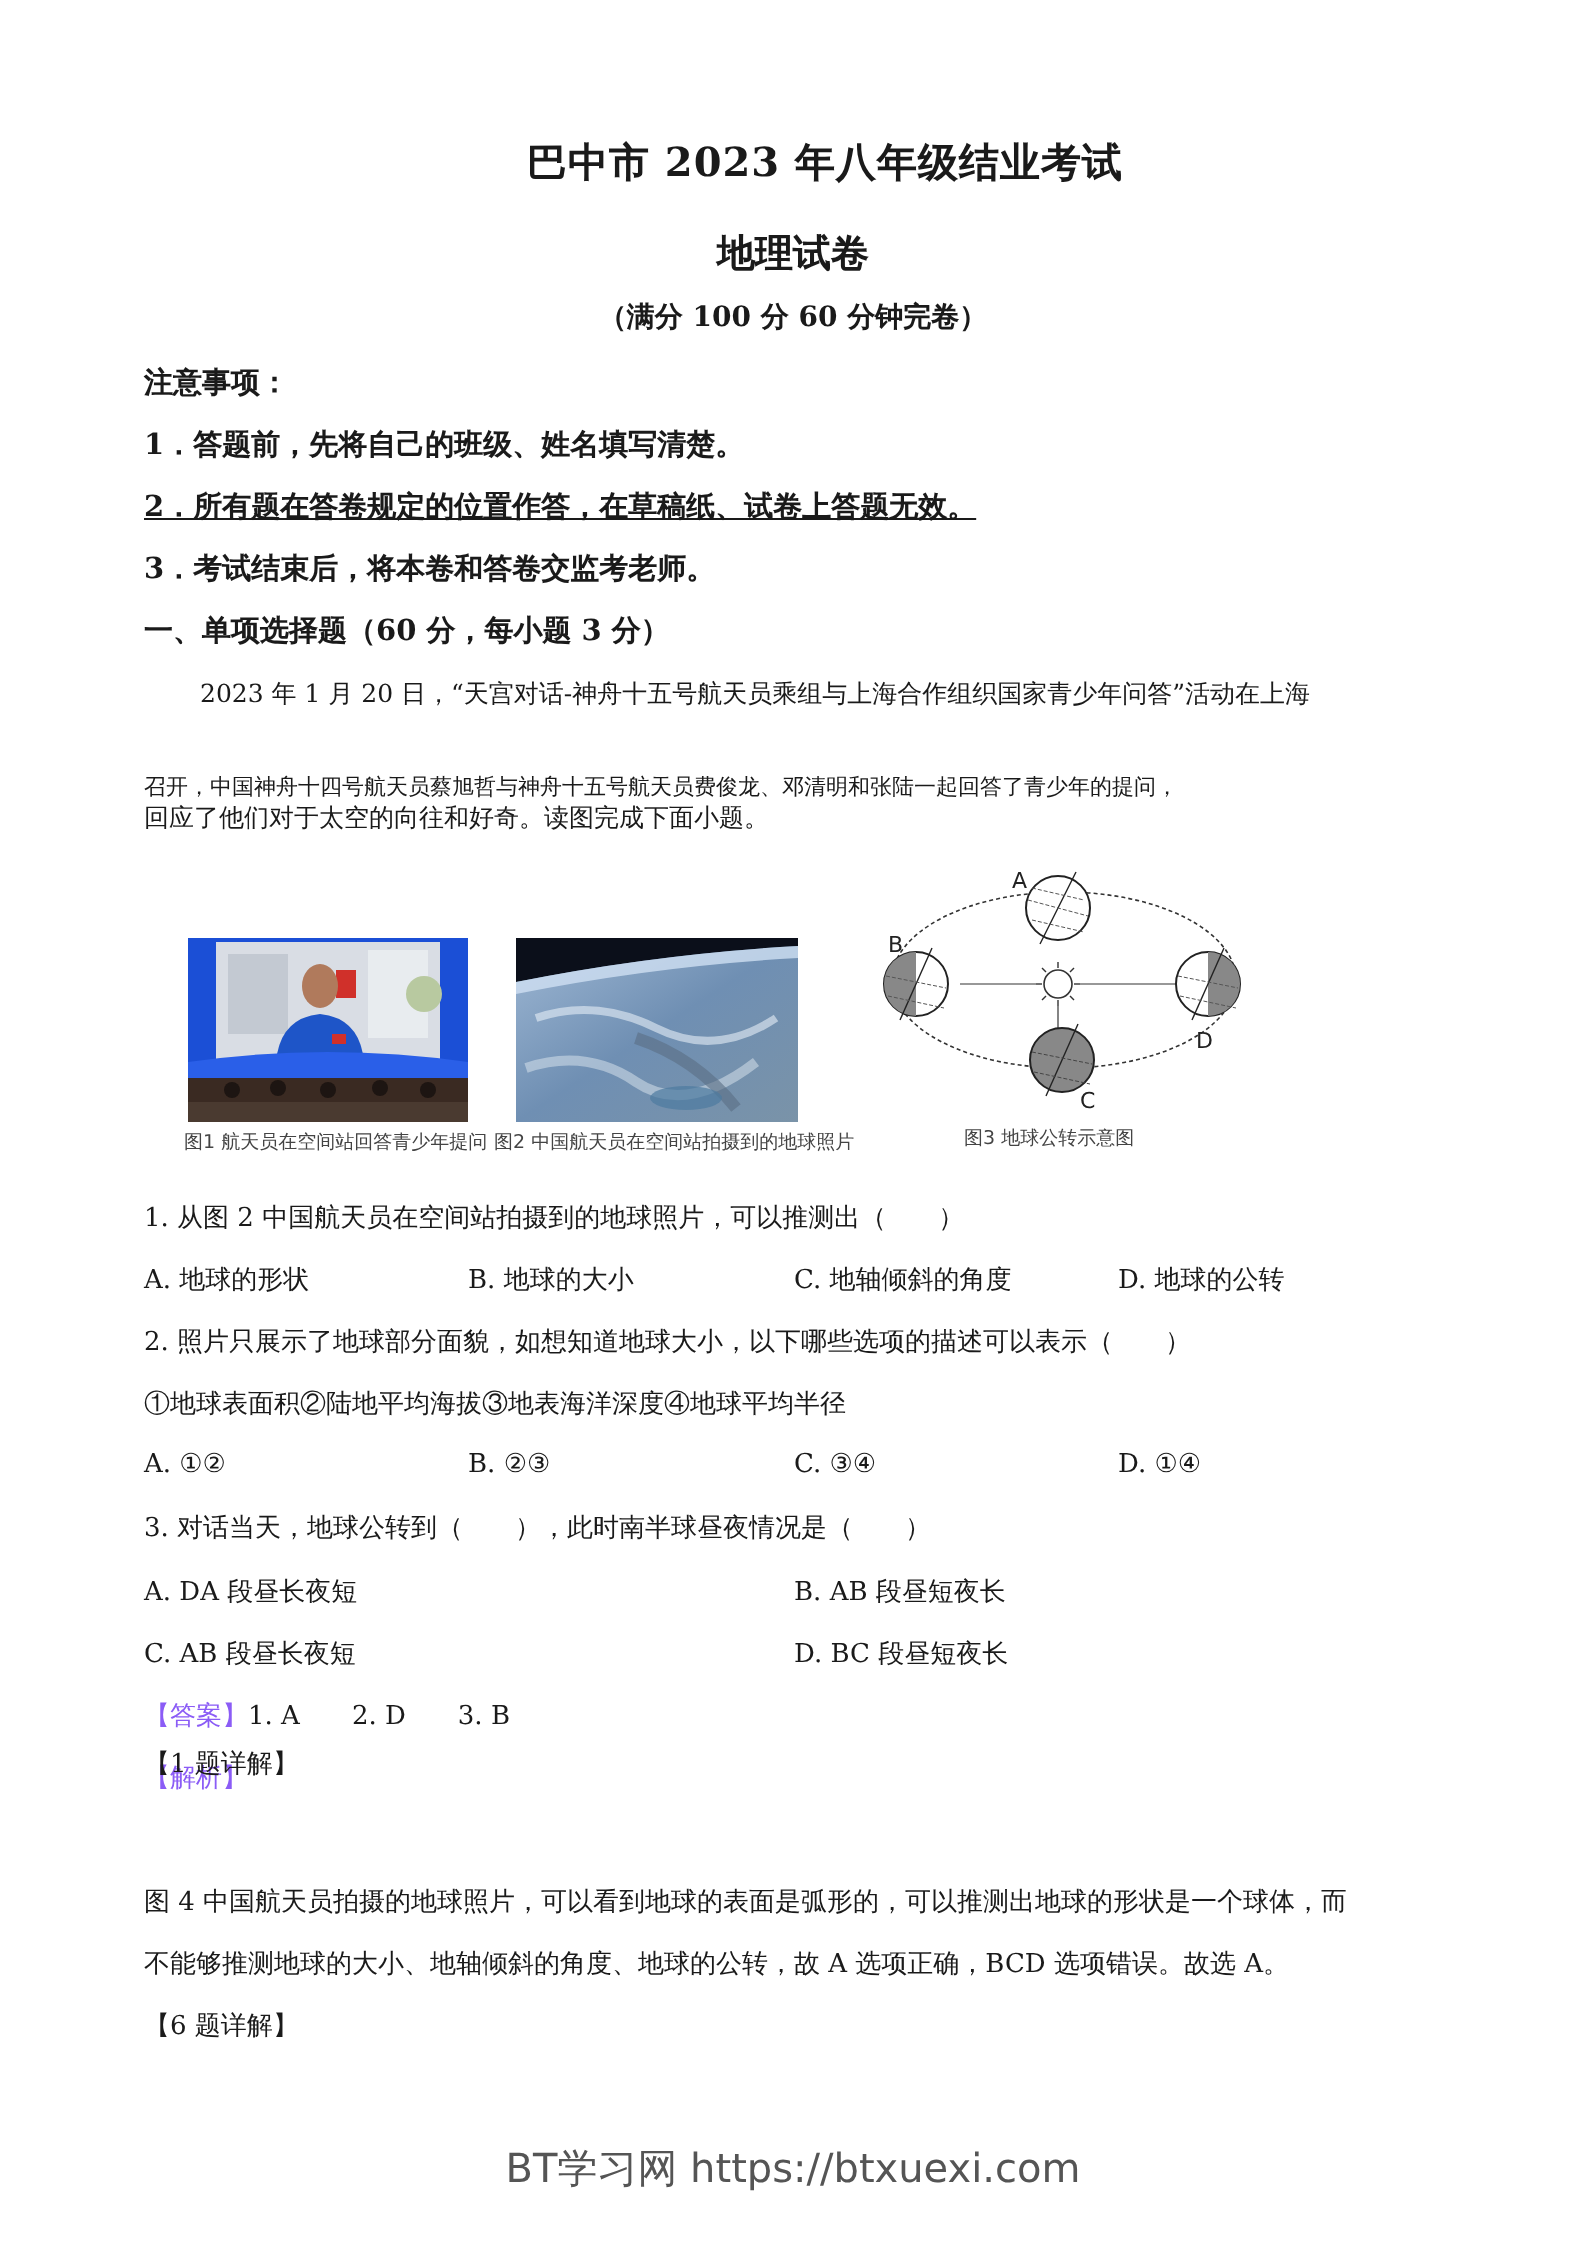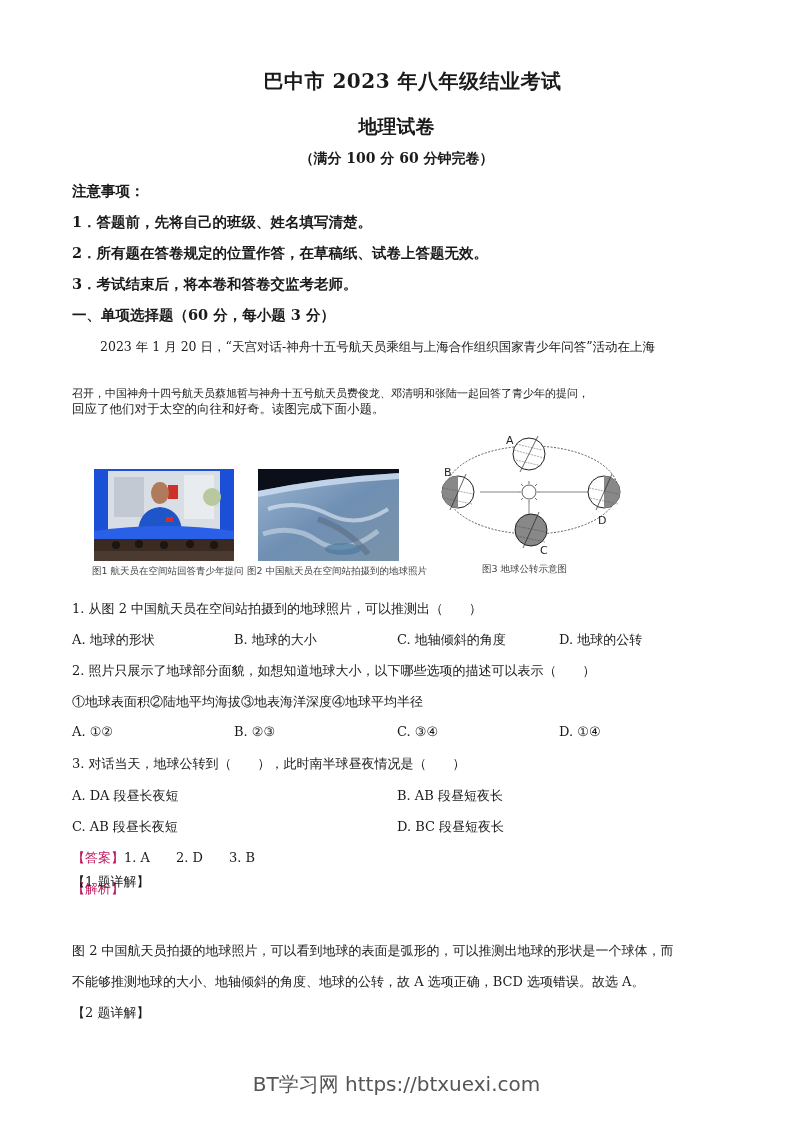--- a/index.html
+++ b/index.html
@@ -6,35 +6,35 @@
   body { width: 793px; height: 1122px; position: relative; overflow: hidden;
          font-family: "DejaVu Serif", "Liberation Serif", serif; color: #1a1a1a; }
   .abs { position: absolute; white-space: nowrap; }
   .title { left: 16px; width: 793px; text-align: center; top: 68px; font-size: 20px; font-weight: bold; letter-spacing: 0.5px; }
   .subtitle { left: 0; width: 793px; text-align: center; top: 114px; font-size: 19px; font-weight: bold; }
   .score { left: 0; width: 793px; text-align: center; top: 150px; font-size: 14px; font-weight: bold; }
   .notice { left: 72px; font-size: 14.5px; font-weight: bold; }
   .body { left: 72px; font-size: 13px; }
   .indent { left: 100px; }
   .opt { font-size: 13px; }
-  .ans-label { color: #be185d; }
+  .ans-label { color: #8b5cf6; }
   .photo { position: absolute; overflow: hidden; }
   .caption { position: absolute; font-family: "DejaVu Sans", sans-serif; font-size: 9.5px; color: #444; white-space: nowrap; }
   .footer { left: 0; width: 793px; text-align: center; top: 1071px; font-family: "DejaVu Sans", sans-serif; font-size: 20px; color: #555; }
 </style>
 </head>
 <body>
 
 <div class="abs title">巴中市 2023 年八年级结业考试</div>
 <div class="abs subtitle">地理试卷</div>
 <div class="abs score">（满分 100 分 60 分钟完卷）</div>
 
 <div class="abs notice" style="top:182px;">注意事项：</div>
 <div class="abs notice" style="top:213px;">1．答题前，先将自己的班级、姓名填写清楚。</div>
-<div class="abs notice" style="top:244px;">2．所有题在答卷规定的位置作答，在草稿纸、试卷上答题无效。</div>
+<div class="abs notice" style="top:244px;text-decoration:underline;">2．所有题在答卷规定的位置作答，在草稿纸、试卷上答题无效。</div>
 <div class="abs notice" style="top:275px;">3．考试结束后，将本卷和答卷交监考老师。</div>
 <div class="abs notice" style="top:306px;">一、单项选择题（60 分，每小题 3 分）</div>
 
 <div class="abs body indent" style="top:339px; font-size:12.5px;">2023 年 1 月 20 日，“天宫对话-神舟十五号航天员乘组与上海合作组织国家青少年问答”活动在上海</div>
 <div class="abs body" style="top:370px; font-size:11px;margin-top:16px;">召开，中国神舟十四号航天员蔡旭哲与神舟十五号航天员费俊龙、邓清明和张陆一起回答了青少年的提问，</div>
 <div class="abs body" style="top:401px; font-size:12.5px;">回应了他们对于太空的向往和好奇。读图完成下面小题。</div>
 
 <div class="photo" style="left:94px; top:469px; width:140px; height:92px;">
   <svg width="140" height="92" viewBox="0 0 140 92">
     <rect x="0" y="0" width="140" height="92" fill="#1b4fd6"></rect>
@@ -146,17 +146,17 @@
 <div class="abs body opt" style="top:787px; left:397px;">B. AB 段昼短夜长</div>
 <div class="abs body opt" style="top:818px; left:72px;">C. AB 段昼长夜短</div>
 <div class="abs body opt" style="top:818px; left:397px;">D. BC 段昼短夜长</div>
 
 <div class="abs body" style="top:849px;">
   <span class="ans-label">【答案】</span><span>1. A</span><span style="display:inline-block;width:26px;"></span><span>2. D</span><span style="display:inline-block;width:26px;"></span><span>3. B</span>
 </div>
 <div class="abs body ans-label" style="top:880px;">【解析】</div>
 
 <div class="abs body" style="top:873px;">【1 题详解】</div>
-<div class="abs body" style="top:942px;">图 2 中国航天员拍摄的地球照片，可以看到地球的表面是弧形的，可以推测出地球的形状是一个球体，而</div>
+<div class="abs body" style="top:942px;">图 4 中国航天员拍摄的地球照片，可以看到地球的表面是弧形的，可以推测出地球的形状是一个球体，而</div>
 <div class="abs body" style="top:973px;">不能够推测地球的大小、地轴倾斜的角度、地球的公转，故 A 选项正确，BCD 选项错误。故选 A。</div>
-<div class="abs body" style="top:1004px;">【2 题详解】</div>
+<div class="abs body" style="top:1004px;">【6 题详解】</div>
 
 <div class="abs footer">BT学习网 https://btxuexi.com</div>
 
 </body></html>

